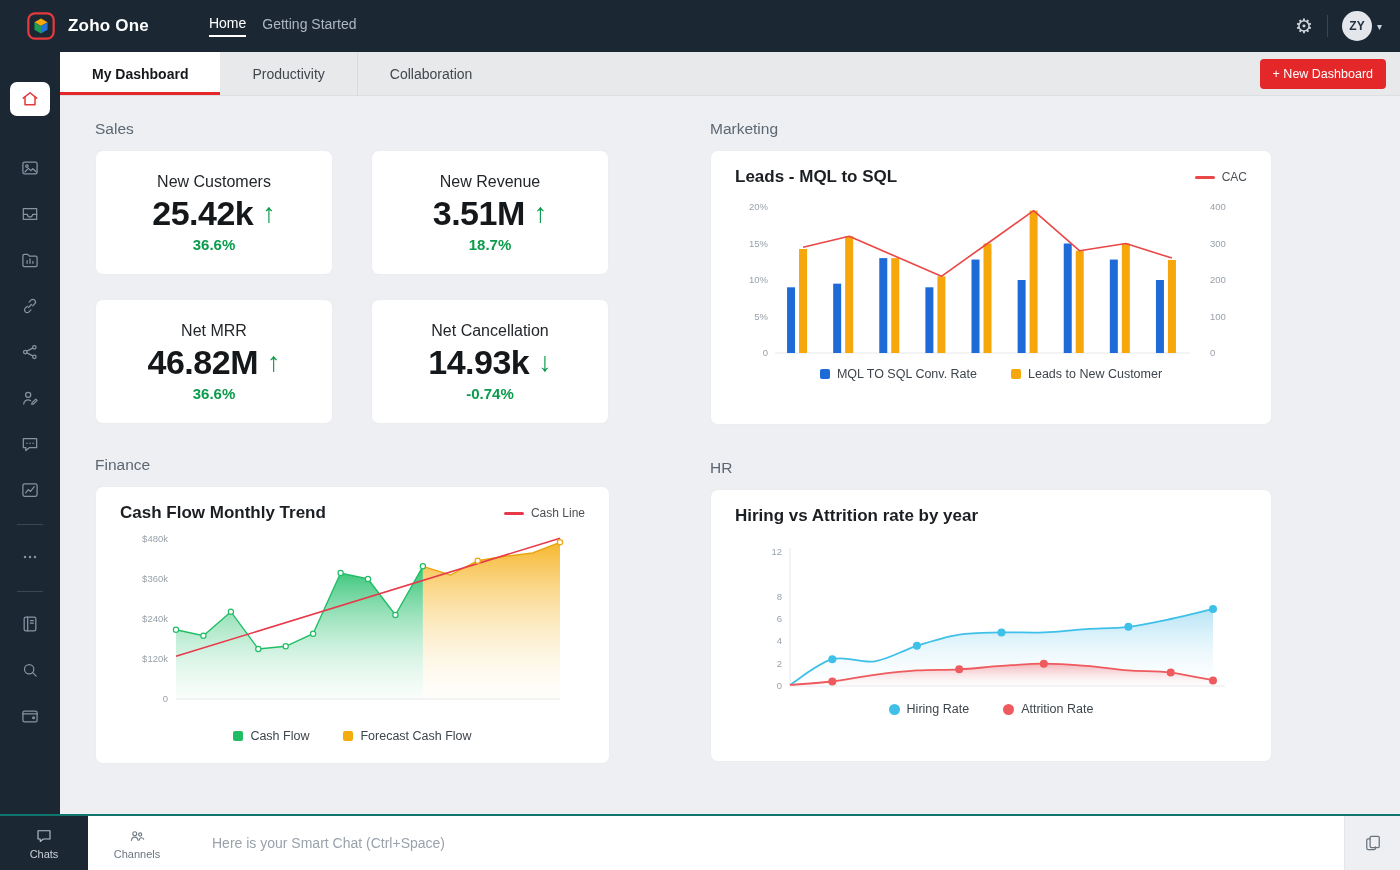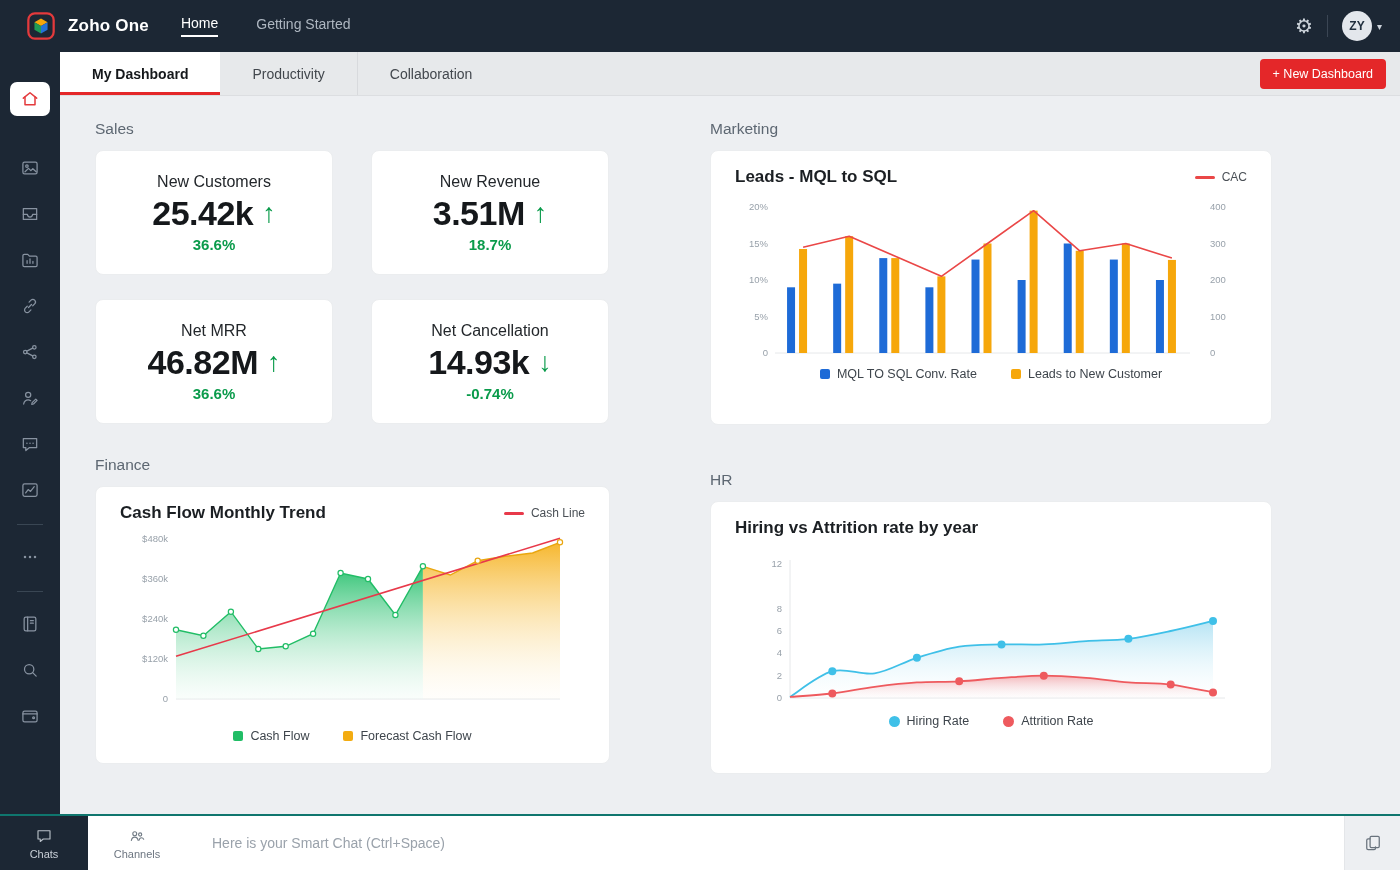--- a/index.html
+++ b/index.html
@@ -3,21 +3,21 @@
 <meta charset="utf-8">
 <style>
 *{margin:0;padding:0;box-sizing:border-box}
 html,body{width:1400px;height:870px;overflow:hidden;font-family:"Liberation Sans",sans-serif;background:#edeff2}
 .app{width:1400px;height:870px;display:flex;flex-direction:column}
 
 
 .topbar{height:52px;background:#1c2734;display:flex;align-items:center;padding:0 18px 0 26px;flex:0 0 auto}
 .logo{width:30px;height:30px;display:flex;cursor:pointer}
 .brand-name{color:#fff;font-size:17px;font-weight:700;margin-left:12px;letter-spacing:.2px}
-.topnav{margin-left:32px;display:flex;gap:38px;align-items:center;height:100%}
+.topnav{margin-left:60px;display:flex;gap:16px;align-items:center;height:100%}
 .topnav-item{color:#aeb7c1;font-size:14px;cursor:pointer;padding-bottom:4px}
 .topnav-item.active{color:#fff;border-bottom:2px solid #fff;padding-bottom:4px}
 .topbar-right{margin-left:auto;display:flex;align-items:center;gap:14px}
 .gear{color:#ccd3da;font-size:20px;cursor:pointer;line-height:1}
 .vdiv{width:1px;height:22px;background:#3b4654}
 .user-menu{display:flex;align-items:center;cursor:pointer}
 .avatar{width:30px;height:30px;border-radius:50%;background:#e3e7ec;color:#22303f;font-weight:700;font-size:12px;display:flex;align-items:center;justify-content:center}
 .caret{color:#ccd3da;font-size:10px;margin-left:5px}
 
 
@@ -58,21 +58,21 @@
 .line-legend{display:flex;align-items:center;gap:7px;font-size:12px;color:#4a5056}
 .line-swatch{width:20px;height:3px;border-radius:2px;display:inline-block}
 .chart-legend{display:flex;justify-content:center;gap:34px;font-size:12.5px;color:#3e454c;margin-top:4px}
 .legend-item{display:flex;align-items:center;gap:7px}
 .swatch{width:10px;height:10px;border-radius:2px;display:inline-block}
 .swatch.dot{border-radius:50%;width:11px;height:11px}
 .marketing-card{height:275px}
 .finance-card{height:278px}
 .hr-card{height:273px}
 .finance-wrap{margin-top:32px}
-.hr-wrap{margin-top:46px}
+.hr-wrap{margin-top:34px}
 .chart-svg{display:block}
 .hr-card .card-head{margin-bottom:14px}
 
 
 .bottombar{height:56px;background:#fff;border-top:2px solid #0f766e;display:flex;flex:0 0 auto}
 .foot-tab{display:flex;flex-direction:column;align-items:center;justify-content:center;gap:3px;font-size:11px;color:#6d7681;cursor:pointer}
 .foot-tab svg{width:18px;height:18px}
 .foot-tab.dark{width:88px;background:#1c2734;color:#c9d0d8}
 .foot-tab.light{width:98px}
 .foot-tab.bordered{border-right:1px solid #e4e6e9}

